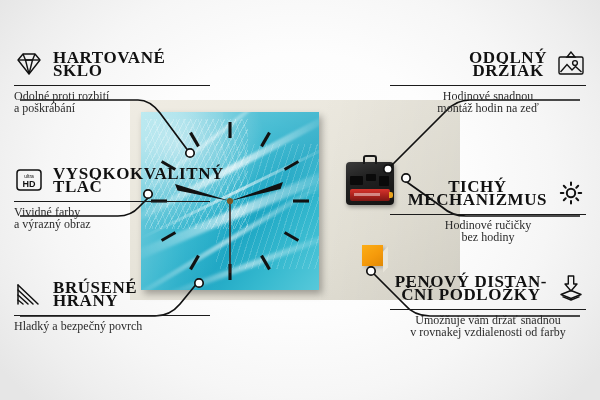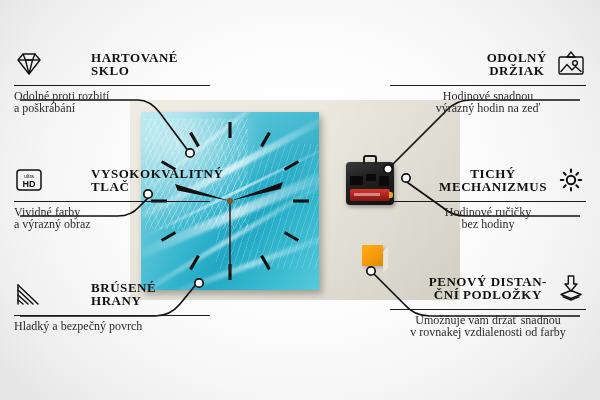--- a/index.html
+++ b/index.html
@@ -108,38 +108,38 @@
 
   
   .feat { position:absolute; width:196px; }
   .feat.left  { left:14px;  text-align:left; }
   .feat.right { right:14px; text-align:center; }
   .feat .head {
     display:flex; align-items:center; gap:9px; min-height:32px;
   }
   .feat.right .head { flex-direction:row-reverse; }
   .feat .title {
-    font-size:13px; font-weight:700; letter-spacing:.55px;
-    line-height:13.5px; color:#111; text-transform:uppercase;margin-left:38px;
+    font-size:17px; font-weight:700; letter-spacing:.55px;
+    line-height:13.5px; color:#111; text-transform:uppercase;
   }
   .feat .rule {
     height:1px; background:#1b1b1b; margin:5px 0 5px; width:100%;
   }
   .feat .desc {
     font-size:12px; line-height:11.6px; color:#2b2b2b;
   }
   .ico { width:30px; height:28px; flex:0 0 30px; }
   .ico svg { display:block; }
 
   
   #feat-glass    { top:48px;  }
   #feat-print    { top:164px; }
   #feat-edges    { top:278px; }
   #feat-holder   { top:48px;  }
-  #feat-silent   { top:164px; }
+  #feat-silent   { top:177px; }
   #feat-spacers  { top:272px; }
 </style>
 </head>
 <body>
 
 <div id="stage">
 
   <div id="photo">
     <div class="photo-bg"></div>
 
@@ -294,21 +294,21 @@
         </svg>
       </span>
       <div class="title">
         <div>ODOLNÝ</div>
         <div>DRŽIAK</div>
       </div>
     </div>
     <div class="rule"></div>
     <div class="desc">
       <div>Hodinové snadnou</div>
-      <div>výrazný hodin na zeď</div>
+      <div>montáž hodin na zeď</div>
     </div>
   </div>
 
   <div class="feat right" id="feat-silent">
     <div class="head">
       <span class="ico">
         <svg viewBox="0 0 30 28" fill="none" stroke="#111" stroke-width="2" stroke-linecap="round">
           <circle cx="15" cy="14" r="4.2"></circle>
           <path d="M15 3.4 v2.6 M15 22 v2.6 M4.8 14 h2.6 M22.6 14 h2.6
                    M7.8 6.8 l1.9 1.9 M20.3 19.3 l1.9 1.9

